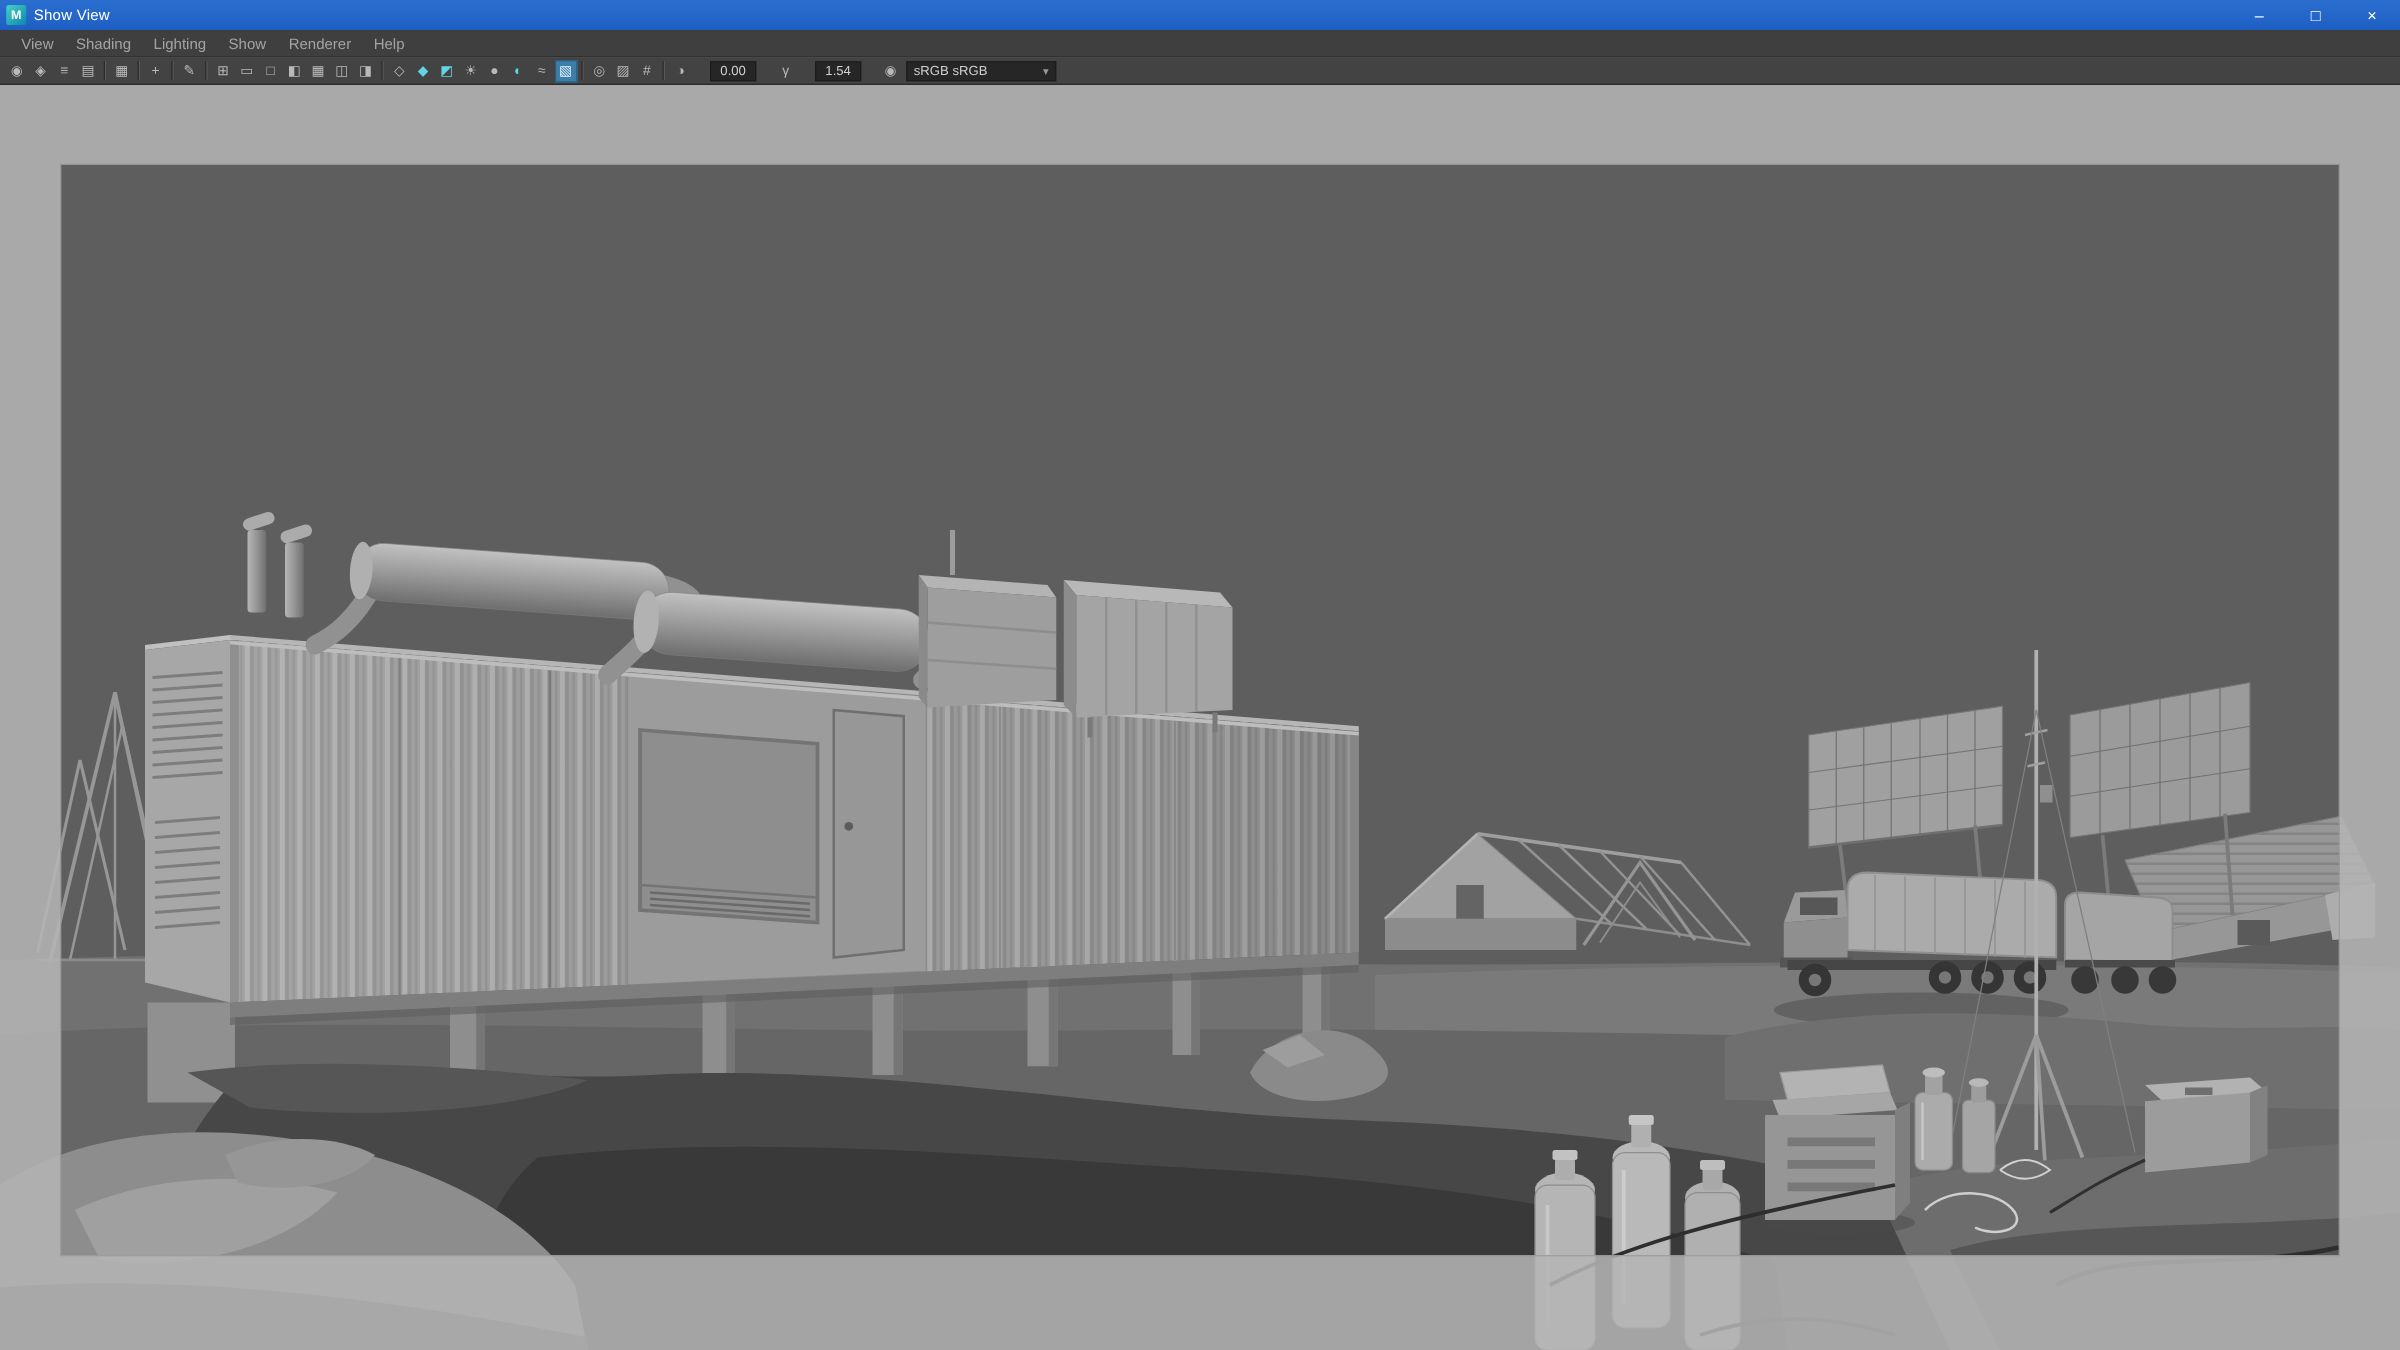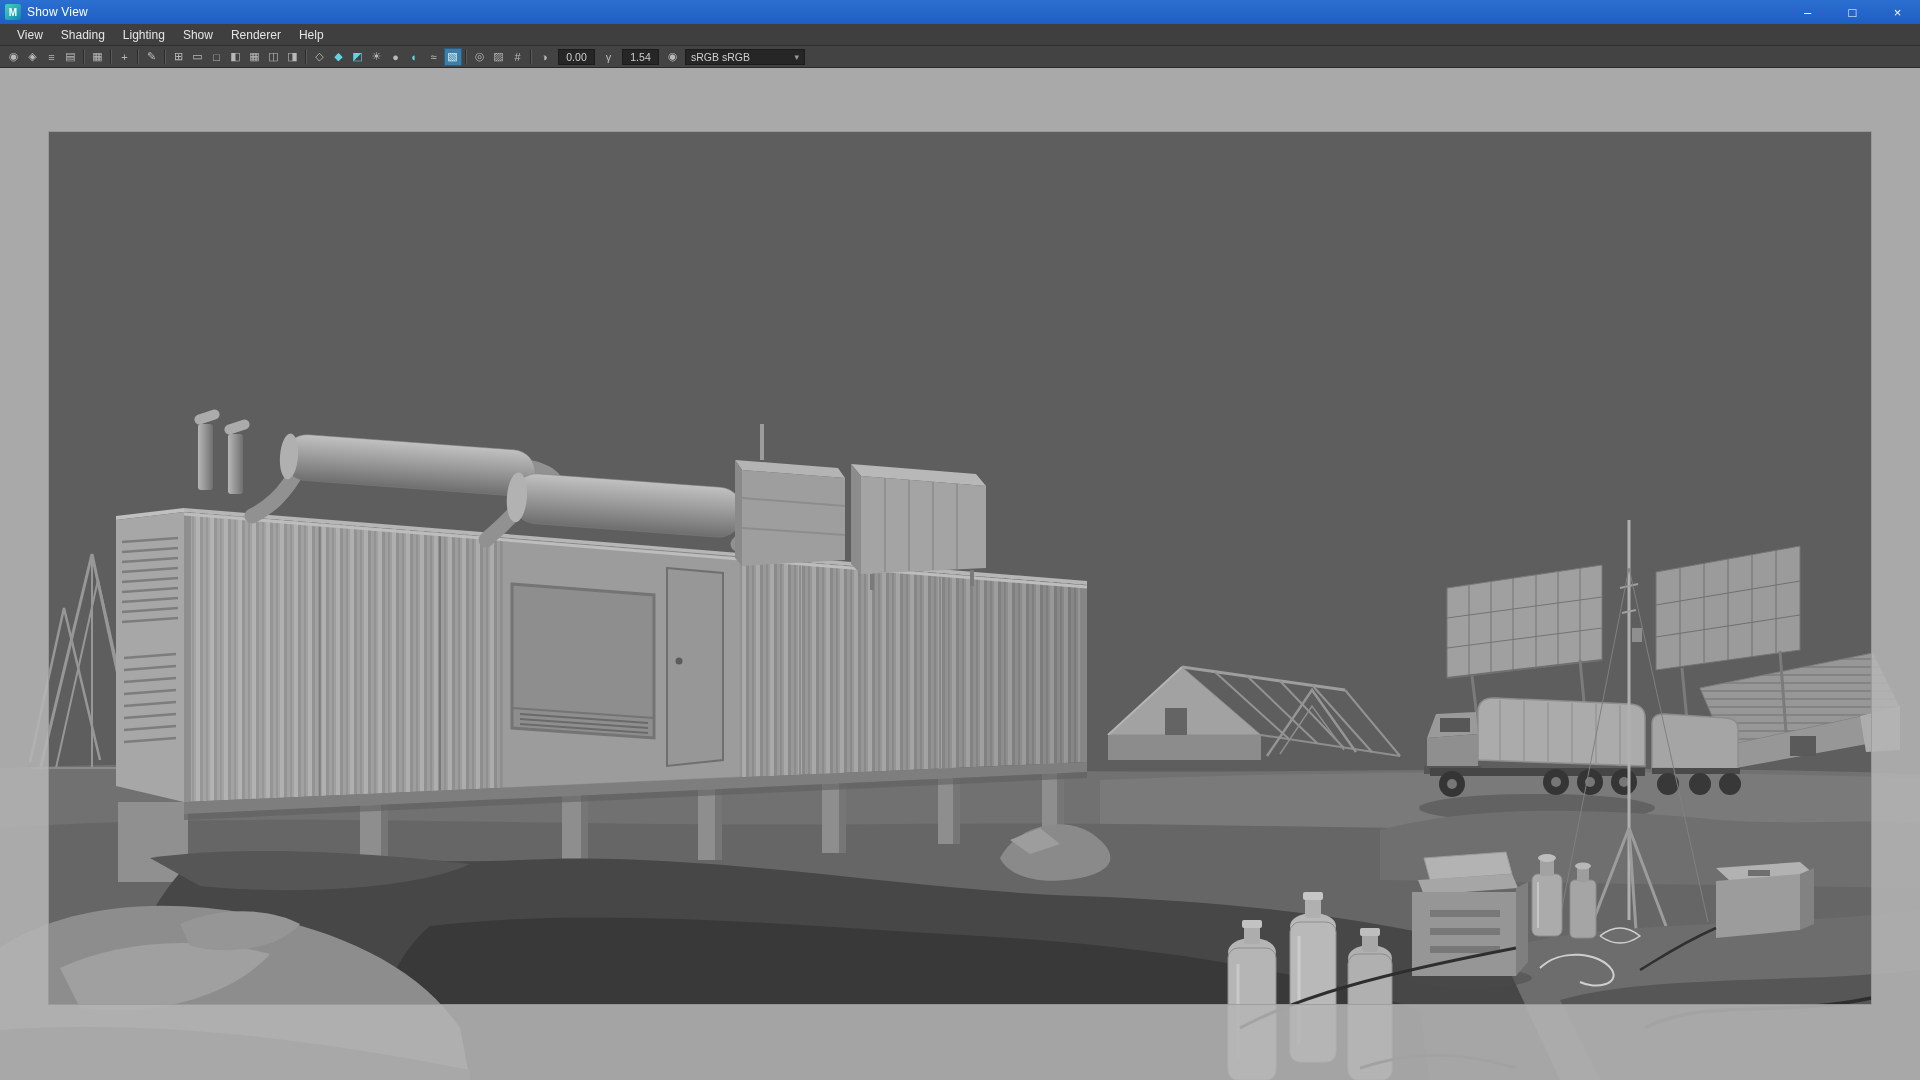--- a/index.html
+++ b/index.html
@@ -17,37 +17,37 @@
               font-size:10px; font-weight:bold; color:#fff; }
   .title-text { font-size:12px; letter-spacing:0.2px; }
   .win-controls { margin-left:auto; display:flex; height:100%; }
   .win-btn { width:45px; height:100%; display:flex; align-items:center;
              justify-content:center; font-size:13px; color:#fff; cursor:default; }
 
   
   .menubar { position:absolute; top:24px; left:0; right:0; height:22px;
              background:#3f3f3f; border-bottom:1px solid #2e2e2e;
              display:flex; align-items:center; padding-left:8px; }
-  .menu-item { font-size:12px; color:#e5e5e5; padding:0 9px; height:100%;
+  .menu-item { font-size:12px; color:#a3a3a3; padding:0 9px; height:100%;
                display:flex; align-items:center; }
 
   
   .toolbar { position:absolute; top:46px; left:0; right:0; height:22px;
              background:#434343; border-bottom:1px solid #2a2a2a;
              display:flex; align-items:center; padding-left:4px; }
   .tb-icon { width:18px; height:18px; margin:0 0.5px; display:flex; align-items:center;
              justify-content:center; font-size:11px; color:#b9b9b9;
              border:1px solid transparent; }
   .tb-icon.active { color:#62d4e4; }
   .tb-icon.active-bg { background:#3c7ea8; color:#eaf5fb; border-color:#2b5d80; }
   .tb-sep { width:2px; height:15px; border-left:1px solid #2d2d2d;
             border-right:1px solid #585858; margin:0 3px; }
   .tb-field { width:37px; height:16px; background:#262626; border:1px solid #1c1c1c;
               color:#cfcfcf; font-size:10.5px; display:flex; align-items:center;
-              justify-content:center; margin:0 4px; }
+              justify-content:center; margin:0 14px; }
   .tb-dropdown { min-width:120px; height:16px; background:#262626;
                  border:1px solid #1c1c1c; color:#cfcfcf; font-size:10.5px;
                  display:flex; align-items:center; padding:0 5px; margin-left:3px; }
   .tb-dropdown .arrow { margin-left:auto; padding-left:14px; color:#9a9a9a; font-size:9px; }
 
   
   .viewport { position:absolute; top:68px; left:0; right:0; bottom:0; background:#a8a8a8; }
   .scene-svg { position:absolute; top:0; left:0; display:block; }
   .gate-mask { position:absolute; background:rgba(180,180,180,0.87); }
   .mask-top    { left:0; right:0; top:0; height:64px; }

